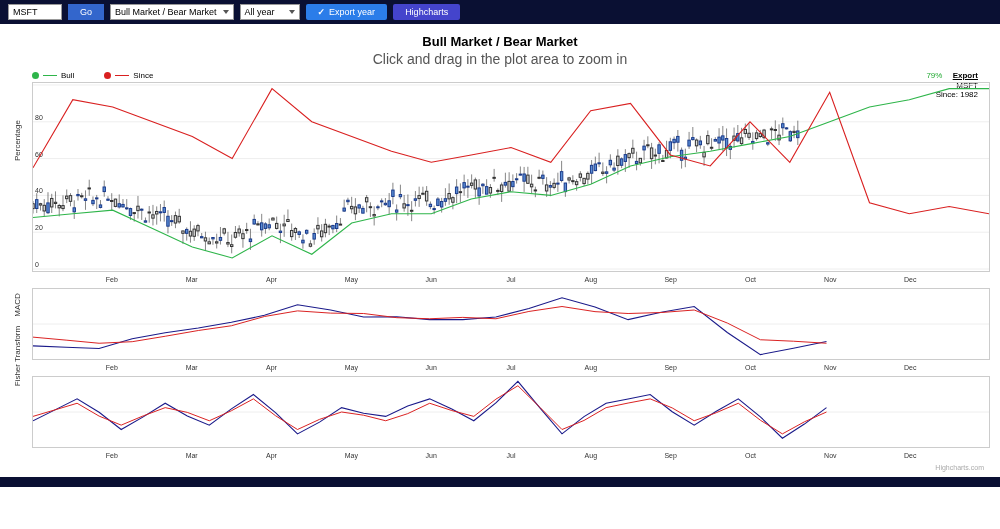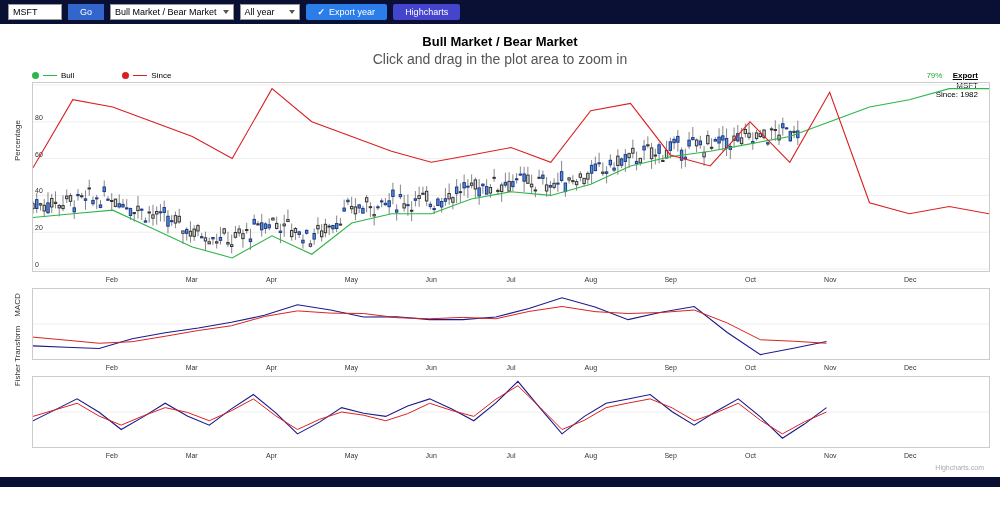--- a/index.html
+++ b/index.html
@@ -12,21 +12,21 @@
   .dd{height:16px;font-size:9px;border:1px solid #999;background:#fff;display:flex;align-items:center;padding:0 4px;gap:6px;min-width:120px;justify-content:space-between;}
   .dd.small{min-width:60px;}
   .dd .caret{border-left:3px solid transparent;border-right:3px solid transparent;border-top:4px solid #555;}
   .cur{background:#2b7de9;color:#fff;border-radius:2px;display:flex;align-items:center;gap:4px;}
   .cur .ck{font-weight:bold;}
   .corr{background:#4444cc;color:#fff;border-radius:2px;}
   
   .page{padding:6px 10px 4px 10px;}
   .title{text-align:center;font-size:13px;font-weight:bold;margin-top:4px;}
   .subtitle{text-align:center;font-size:14px;color:#555;margin-top:2px;margin-bottom:4px;}
-  .legend{display:flex;gap:48px;font-size:8px;margin-left:22px;margin-bottom:2px;}
+  .legend{display:flex;gap:30px;font-size:8px;margin-left:22px;margin-bottom:2px;}
   .lg{display:flex;align-items:center;gap:4px;}
   .lg .dot{width:7px;height:7px;border-radius:50%;}
   .lg .dash{width:14px;height:0;border-top:1.2px solid;}
   .info{position:absolute;right:12px;top:0;text-align:right;font-size:8px;line-height:1.2;}
   .info .pct{color:#22aa33;font-weight:normal;}
   .info .exp{text-decoration:underline;cursor:pointer;margin-left:8px;font-weight:bold;}
   .chartwrap{position:relative;}
   .plot{position:relative;border:1px solid #ccc;margin-left:22px;margin-bottom:4px;}
   .ylabel{position:absolute;left:-16px;top:50%;transform:rotate(-90deg) translateX(50%);transform-origin:left center;font-size:8px;color:#333;white-space:nowrap;}
   .main{height:190px;}

